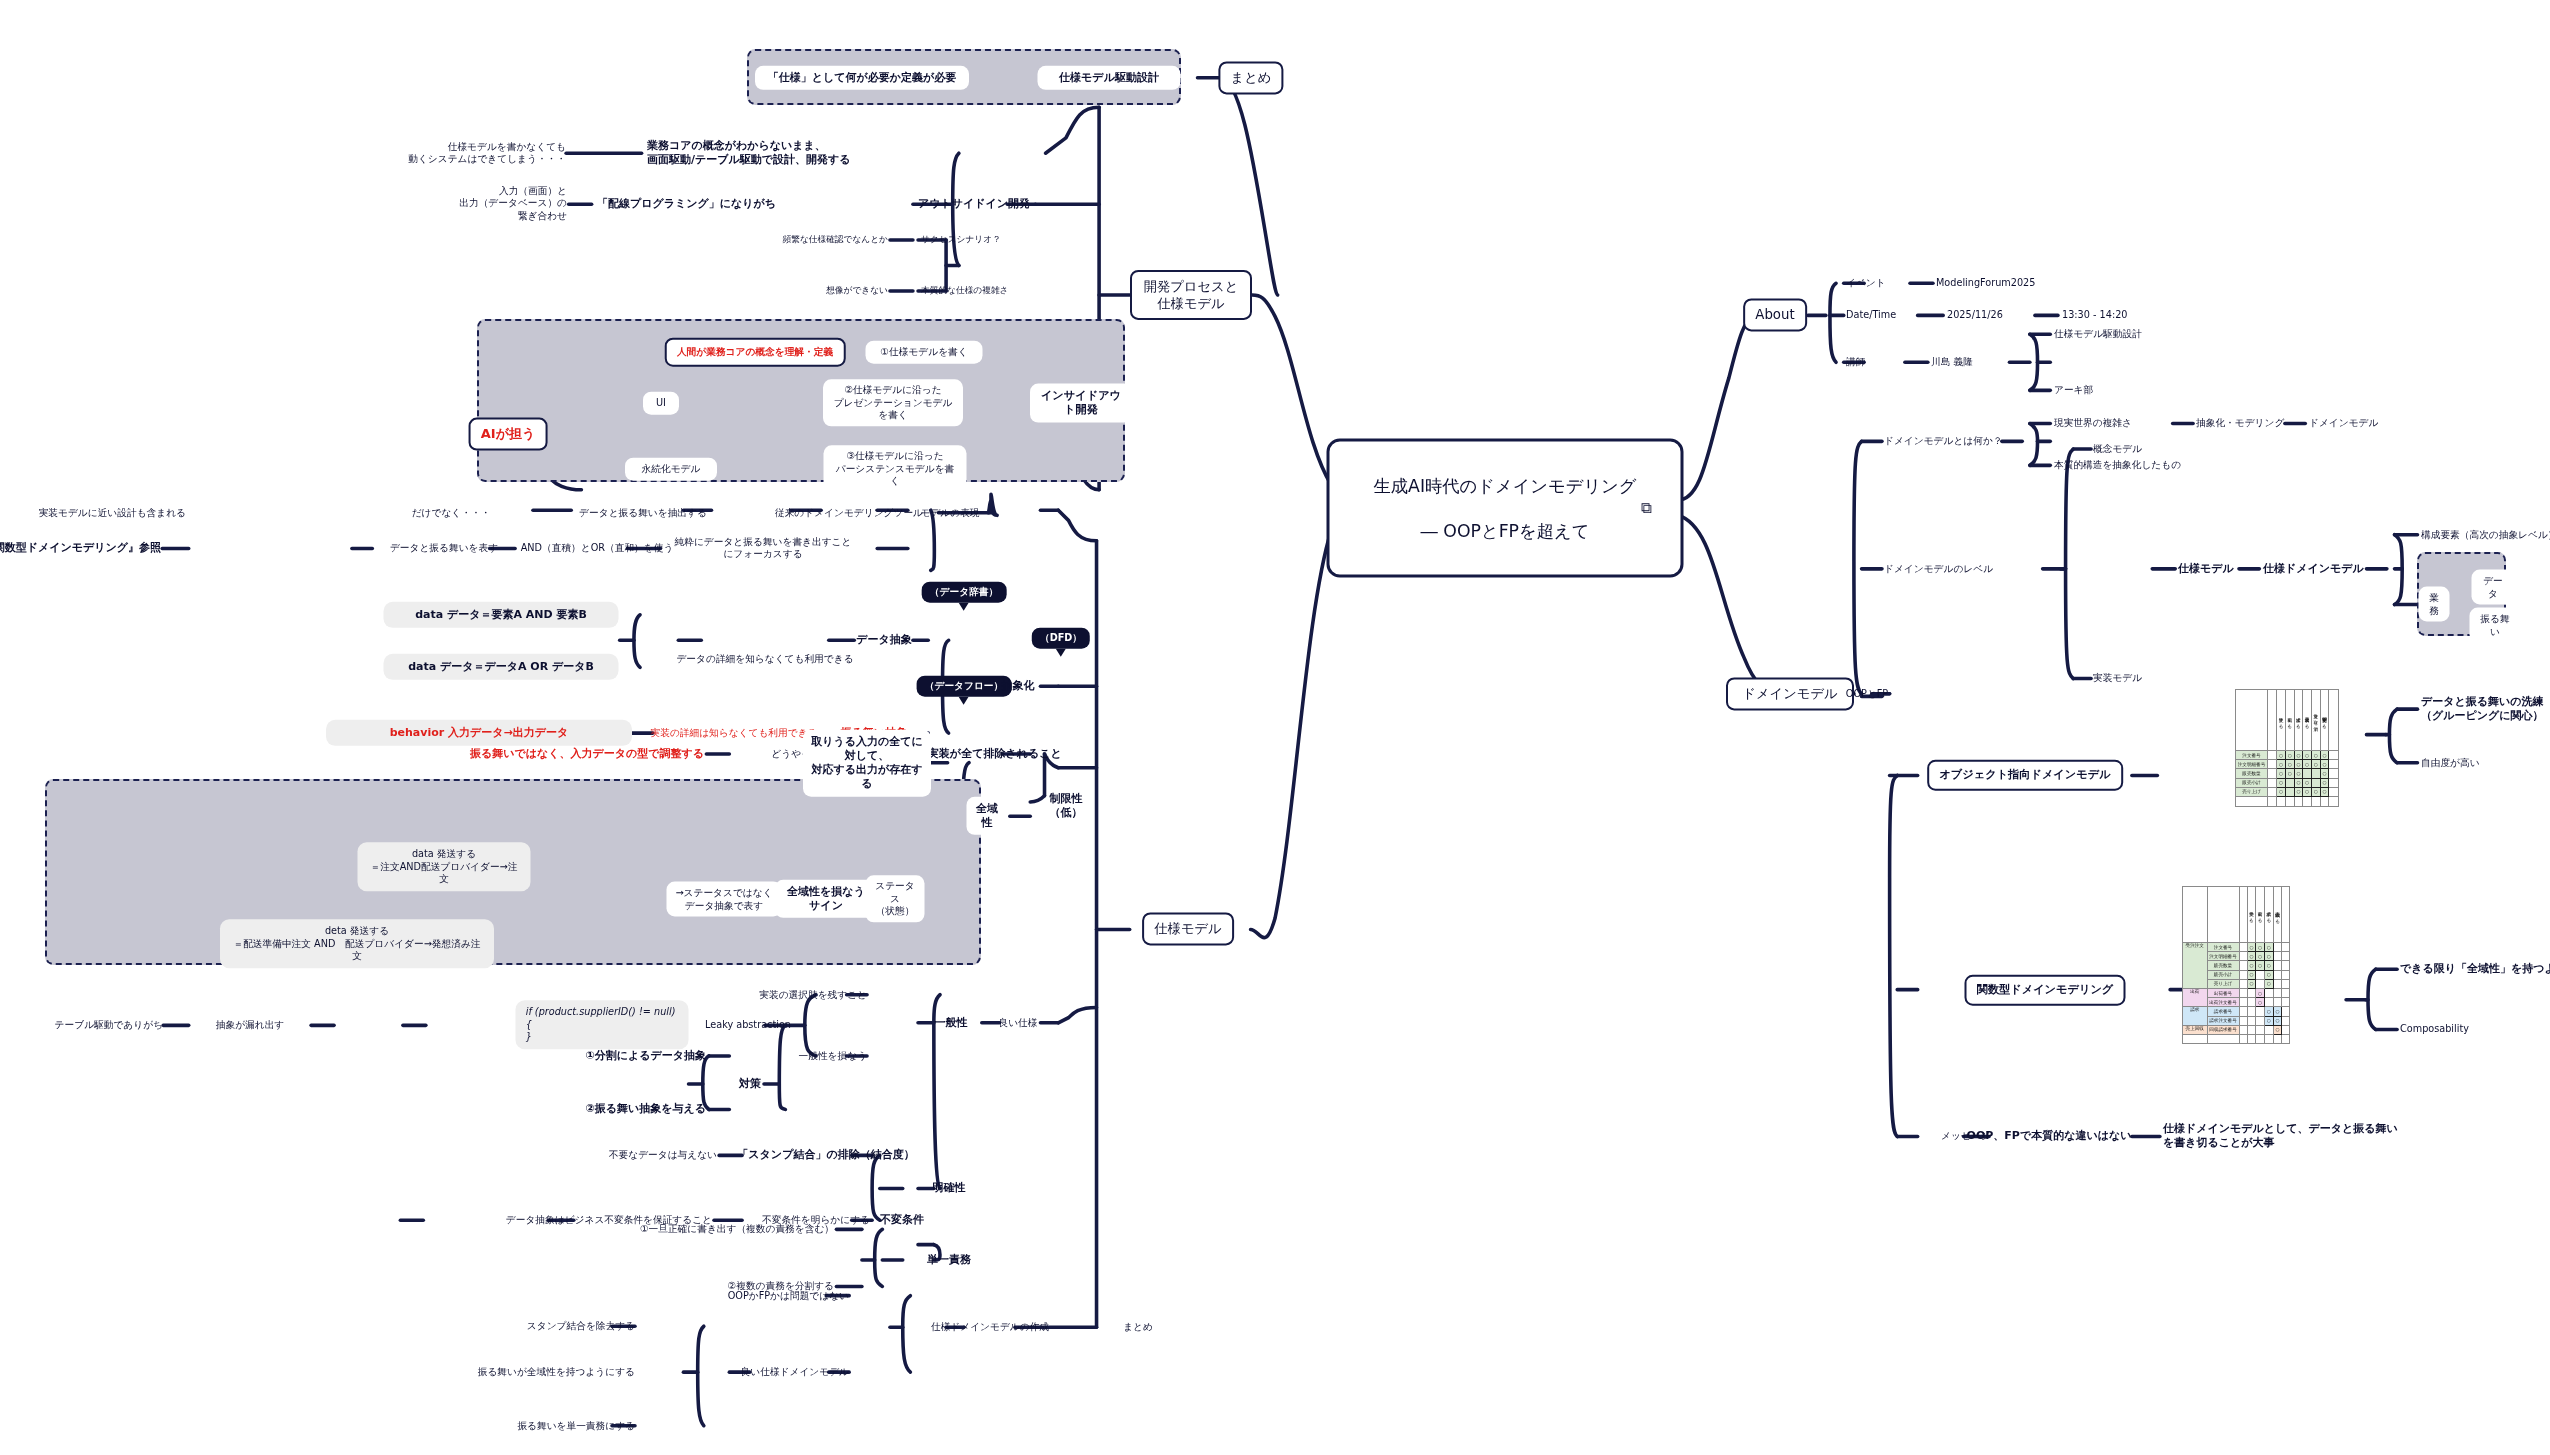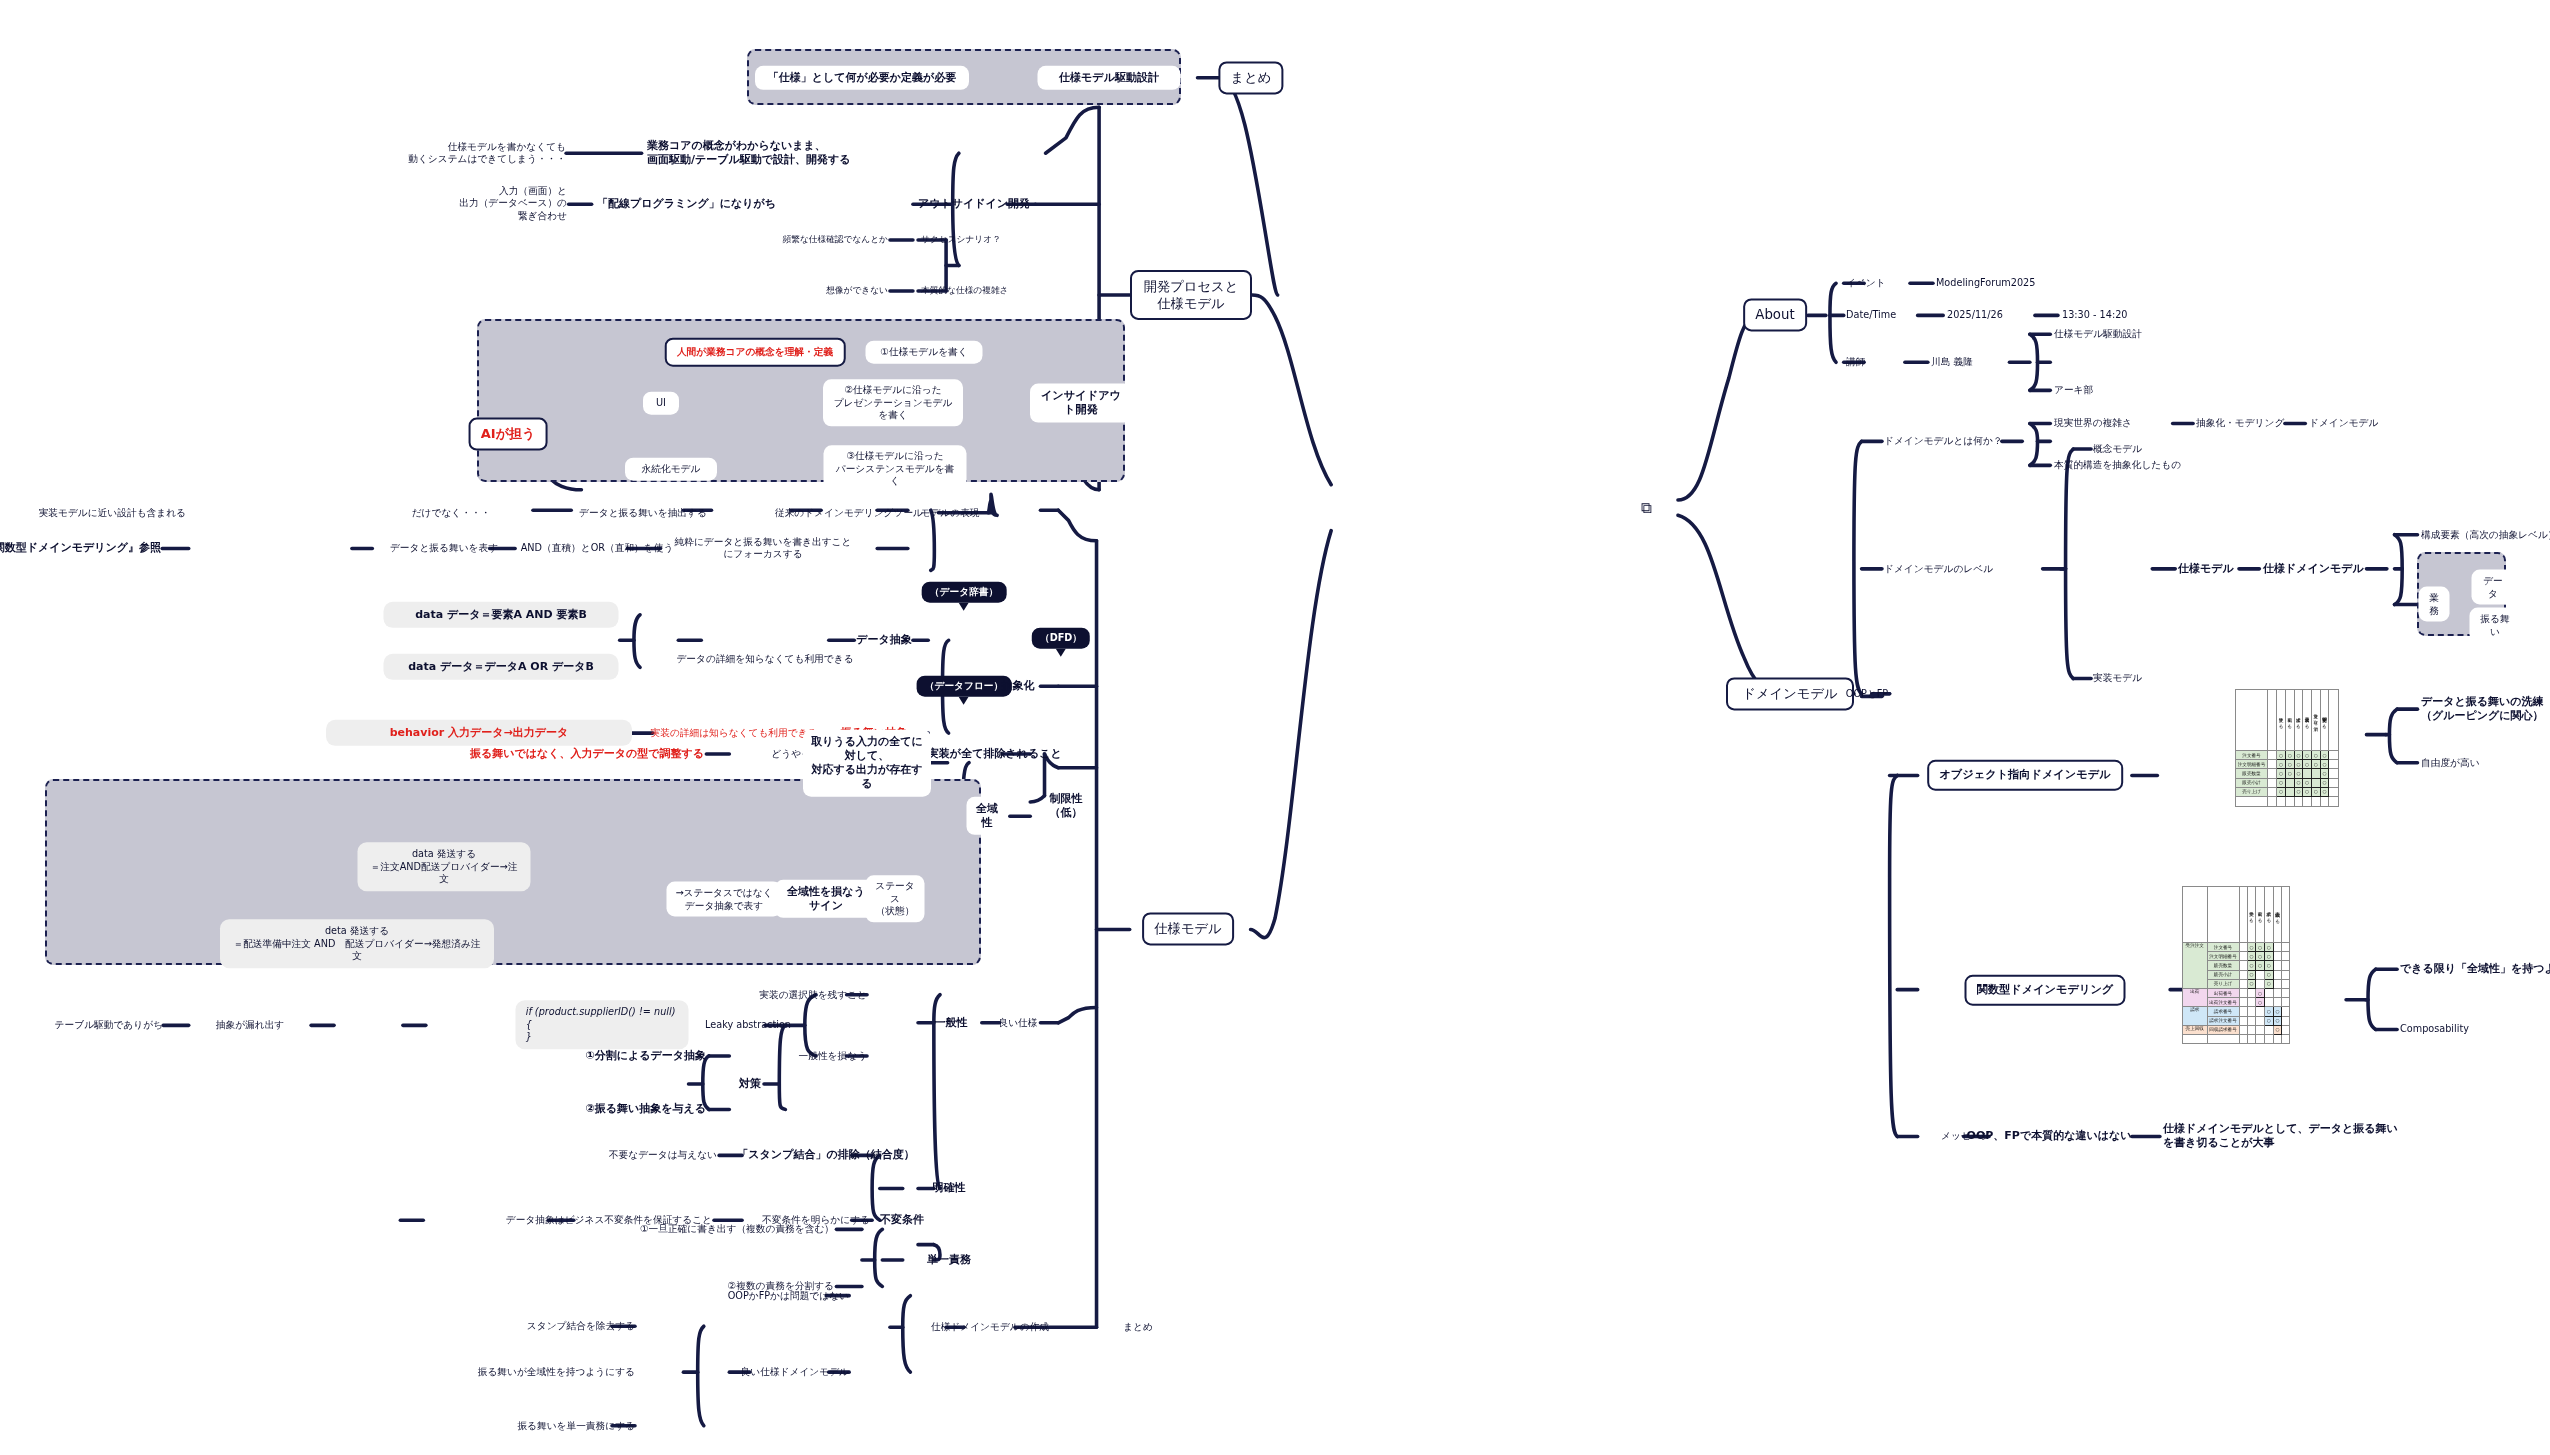--- a/index.html
+++ b/index.html
@@ -269,20 +269,24 @@
       <path d="M3850 2228 L 3900 2228"></path>
       <path d="M4180 2228 L 4235 2228"></path>
     </g>
   </svg>
 
   <div class="grp" style="left:747px;top:49px;width:434px;height:56px;"></div>
   <div class="grp" style="left:477px;top:319px;width:648px;height:163px;"></div>
   <div class="grp" style="left:45px;top:779px;width:936px;height:186px;"></div>
   <div class="grp" style="left:2417px;top:552px;width:89px;height:84px;"></div>
 
+  <div class="nd ctr box root" style="left:1505px;top:508px;width:357px;">
+    <div>生成AI時代のドメインモデリング</div>
+    <div>― OOPとFPを超えて</div>
+  </div>
   <div class="nd" style="left:1641px;top:499px;font-size:15.3px;color:#0d1030;">⧉</div>
 
   <div class="nd ctr box branch" style="left:1251px;top:78px;"><span>まとめ</span></div>
   <div class="nd ctr white tb" style="left:862px;top:78px;width:214px;"><span>「仕様」として何が必要か定義が必要</span></div>
   <div class="nd ctr white tb" style="left:1109px;top:78px;width:143px;"><span>仕様モデル駆動設計</span></div>
 
   <div class="nd ctr box branch" style="left:1191px;top:295px;width:122px;"><span>開発プロセスと
 仕様モデル</span></div>
 
   <div class="nd rgt t" style="left:566px;top:153px;"><span>仕様モデルを書かなくても

